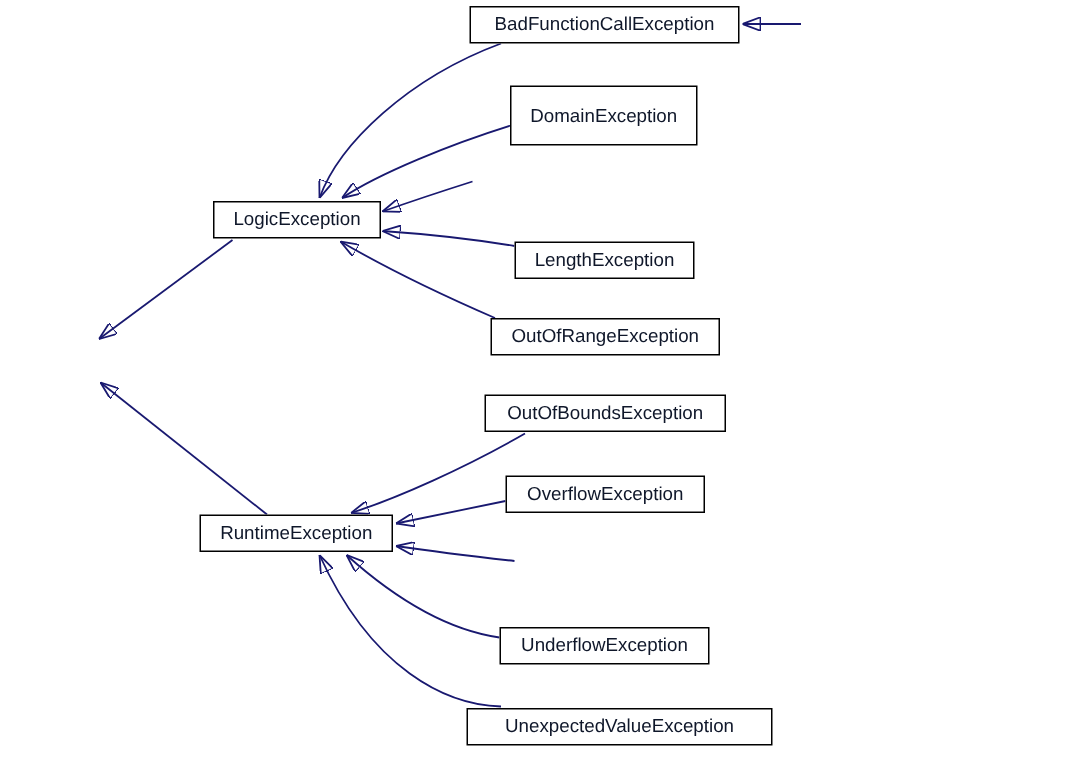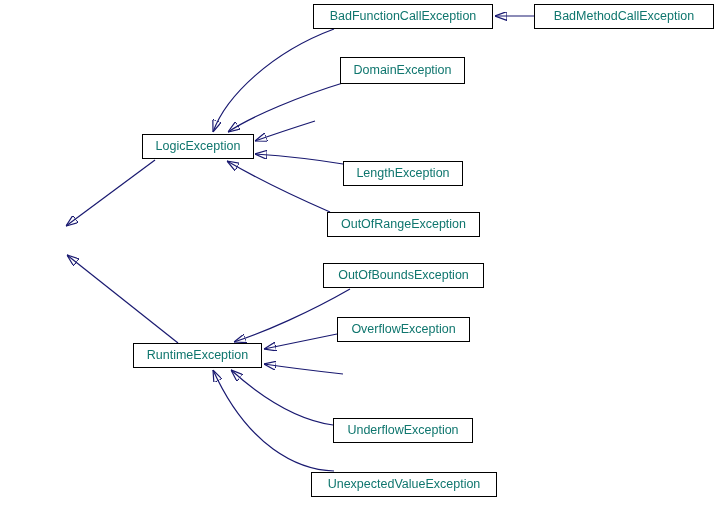--- a/index.html
+++ b/index.html
@@ -19,21 +19,21 @@
   .edges path {
     fill: none;
     stroke: #191970;
     stroke-width: 1.2;
   }
   .node {
     position: absolute;
     box-sizing: border-box;
     border: 1px solid #000000;
     background: #ffffff;
-    color: #0f766e;
+    color: #0f172a;
     display: flex;
     align-items: center;
     justify-content: center;
     font-size: 12.5px;
     line-height: 1;
     white-space: nowrap;
     cursor: pointer;
   }
 </style>
 </head>
@@ -59,22 +59,21 @@
     <path d="M350,289 C310,312 265,332 234,342" marker-end="url(#arrow)"></path>
     <path d="M337,334 C312,339 288,344 264,349" marker-end="url(#arrow)"></path>
     <path d="M343,374 C316,371 291,368 264,364" marker-end="url(#arrow)"></path>
     <path d="M333,425 C305,421 270,405 231,370" marker-end="url(#arrow)"></path>
     <path d="M334,471 C298,470 248,447 213,370" marker-end="url(#arrow)"></path>
   </svg>
 
   <div class="node" style="left:142px; top:134px; width:112px; height:25px">LogicException</div>
   <div class="node" style="left:133px; top:343px; width:129px; height:25px">RuntimeException</div>
   <div class="node" style="left:313px; top:4px;   width:180px; height:25px">BadFunctionCallException</div>
-  <div class="node" style="left:534px; top:4px;   width:180px; height:25px">BadMethodCallException</div>
-  <div class="node" style="left:340px; top:57px;  width:125px; height:27px">DomainException</div>
+  <div class="node" style="left:340px; top:57px;  width:125px; height:40px">DomainException</div>
   <div class="node" style="left:343px; top:161px; width:120px; height:25px">LengthException</div>
   <div class="node" style="left:327px; top:212px; width:153px; height:25px">OutOfRangeException</div>
   <div class="node" style="left:323px; top:263px; width:161px; height:25px">OutOfBoundsException</div>
   <div class="node" style="left:337px; top:317px; width:133px; height:25px">OverflowException</div>
   <div class="node" style="left:333px; top:418px; width:140px; height:25px">UnderflowException</div>
-  <div class="node" style="left:311px; top:472px; width:186px; height:25px">UnexpectedValueException</div>
+  <div class="node" style="left:311px; top:472px; width:204px; height:25px">UnexpectedValueException</div>
 
 </div>
 
 </body></html>

